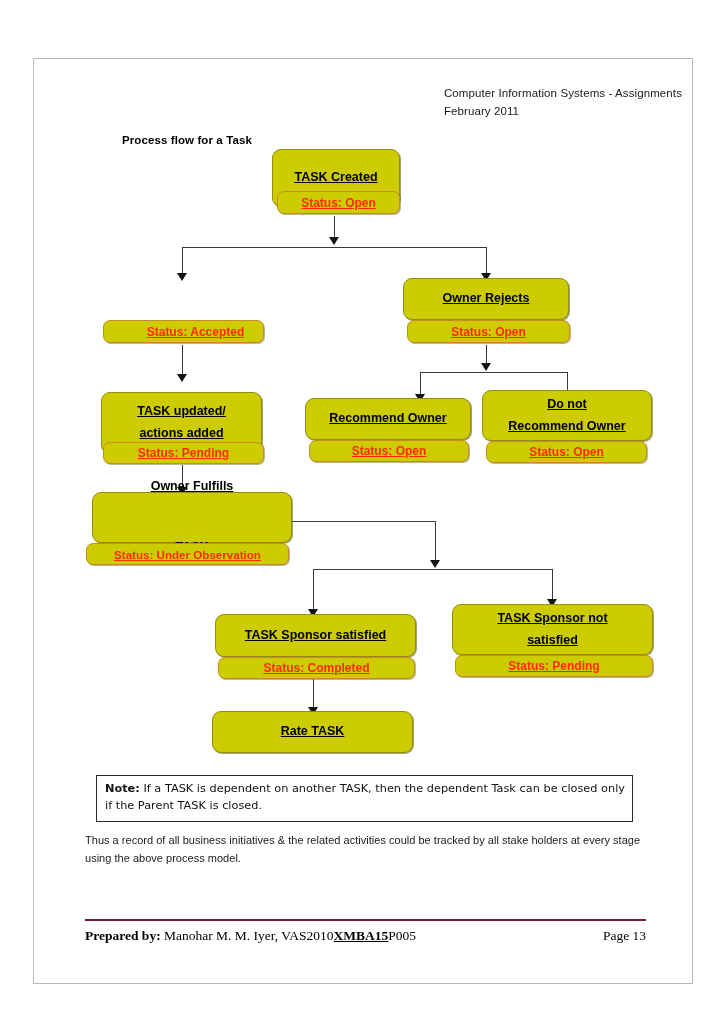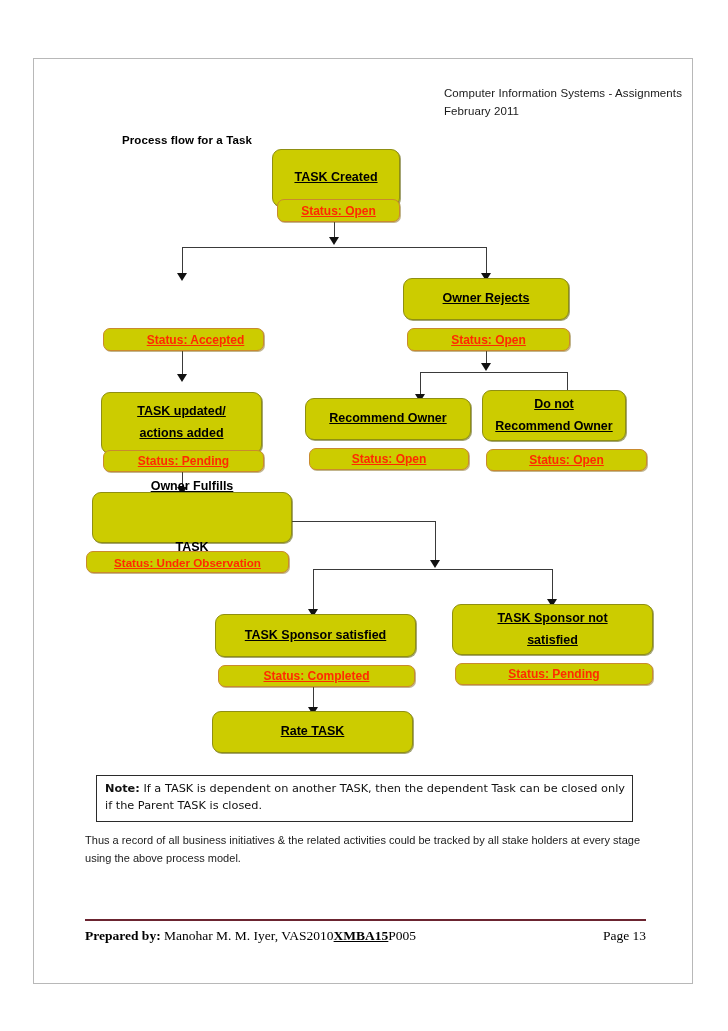--- a/index.html
+++ b/index.html
@@ -68,21 +68,20 @@
     display: flex;
     align-items: center;
     justify-content: center;
     text-align: center;
     color: #ff2a00;
     font-weight: bold;
     font-size: 12px;
     text-decoration: underline;
     white-space: nowrap;
     box-shadow: 1px 1px 0 rgba(120,90,0,.45);
-    margin-top: 8px;
   }
 
   
   .vline { position: absolute; width: 0; border-left: 1.3px solid #3a3a3a; }
   .hline { position: absolute; height: 0; border-top: 1.3px solid #3a3a3a; }
   .arrow {
     position: absolute;
     width: 0; height: 0;
     border-left: 5px solid transparent;
     border-right: 5px solid transparent;
@@ -199,21 +198,21 @@
     <span class="ln">TASK updated/</span>
     <span class="ln">actions added</span>
   </div>
   <div class="status" style="left:69px; top:383px; width:161px; height:22px;">Status: Pending</div>
 
   <div class="node" style="left:271px; top:339px; width:166px; height:42px;">
     <span class="ln">Recommend Owner</span>
   </div>
   <div class="status" style="left:275px; top:381px; width:160px; height:22px;">Status: Open</div>
 
-  <div class="node" style="left:448px; top:331px; width:144px; height:51px;align-items:center;">
+  <div class="node" style="left:448px; top:331px; width:170px; height:51px;align-items:center;">
     <span class="ln">Do not</span>
     <span class="ln">Recommend Owner</span>
   </div>
   <div class="status" style="left:452px; top:382px; width:161px; height:22px;">Status: Open</div>
 
   <div class="node" style="left:58px; top:433px; width:200px; height:51px;gap:39px;">
     <span class="ln">Owner Fulfills</span>
     <span class="ln">TASK</span>
   </div>
   <div class="status" style="left:52px; top:484px; width:203px; height:22px; font-size:11.6px;">Status: Under Observation</div>

